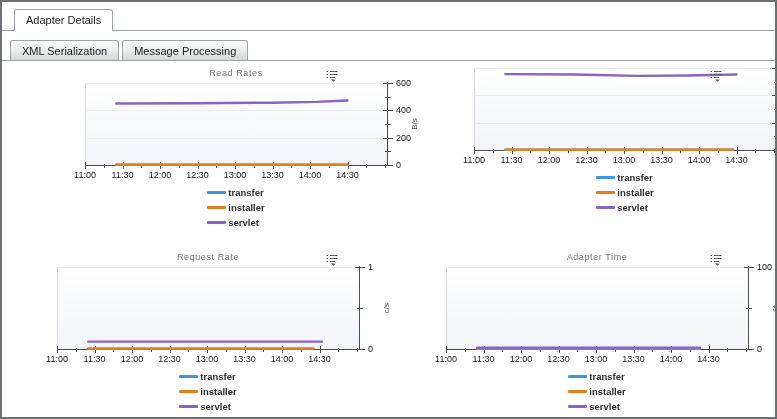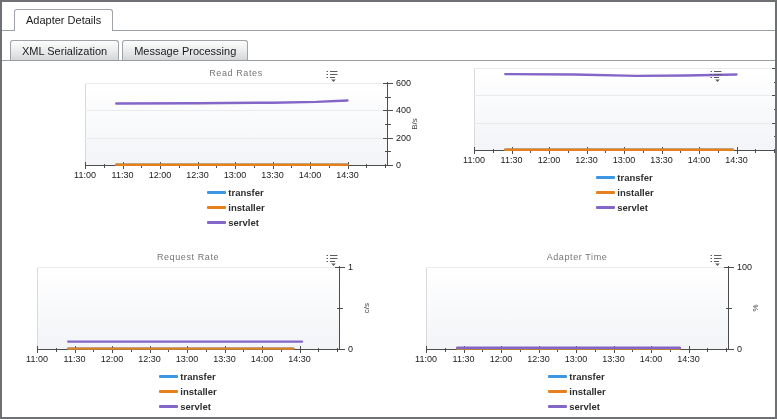--- a/index.html
+++ b/index.html
@@ -18,21 +18,21 @@
     padding:4px 11px 3px 11px;cursor:default;
     background:linear-gradient(#fdfdfd,#e9eaeb 55%,#d4d6d8);
   }
   .tab.active{
     background:#fff;margin-bottom:-1px;padding-bottom:5px;position:relative;z-index:2;
   }
   
   .grid{display:grid;grid-template-columns:389px 384px;padding-top:2px;}
   .chart{position:relative;}
   .chart.r1{height:184px;margin-left:48px;}
-  .chart.r2{height:168px;}
+  .chart.r2{height:168px;padding-left:20px;}
   .ctitle{
     width:372px;text-align:center;margin-top:5px;
     font-size:9px;letter-spacing:.6px;color:#757575;
   }
   .menu-icon{position:absolute;top:7px;right:52px;cursor:pointer;}
   svg.plot{display:block;}
   svg text{font-family:"Liberation Sans",sans-serif;}
   
   .legend{width:372px;text-align:center;margin-top:1px;}
   .legend-rows{display:inline-block;text-align:left;}

